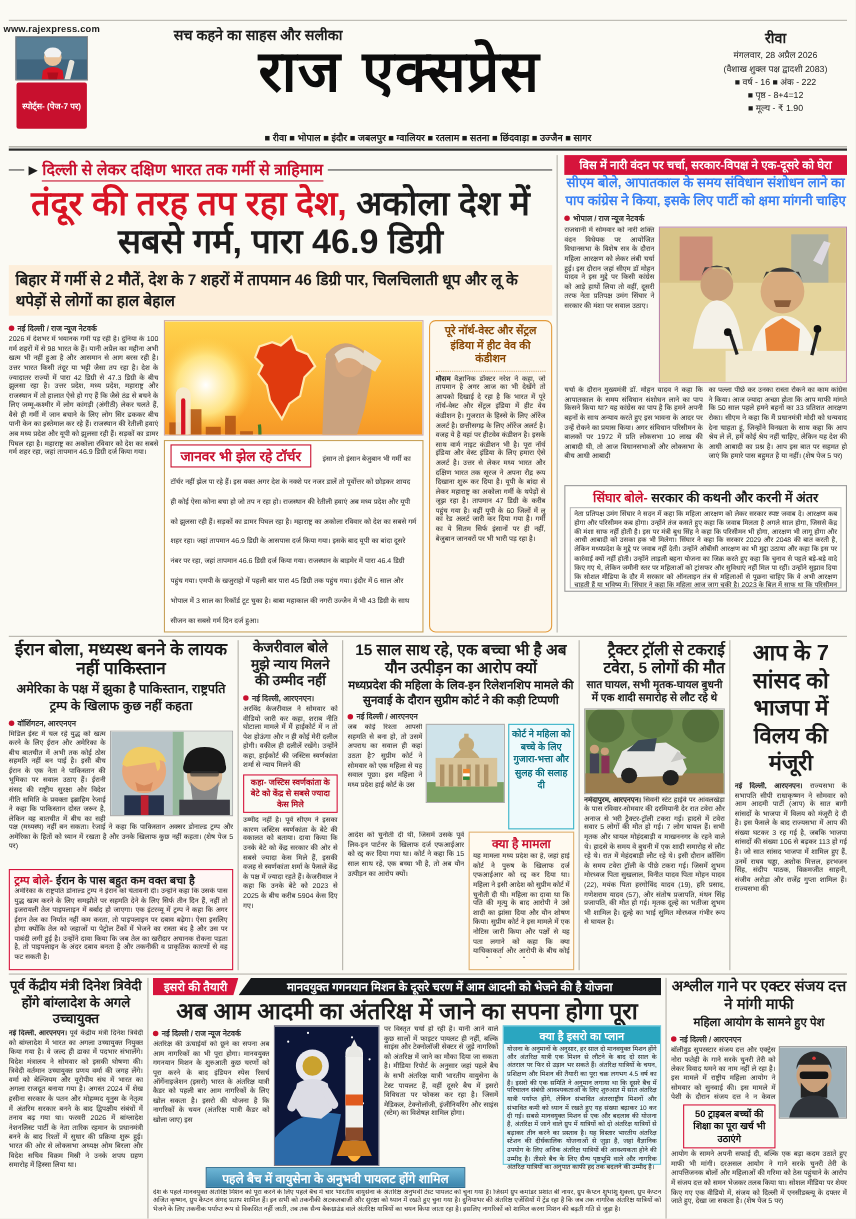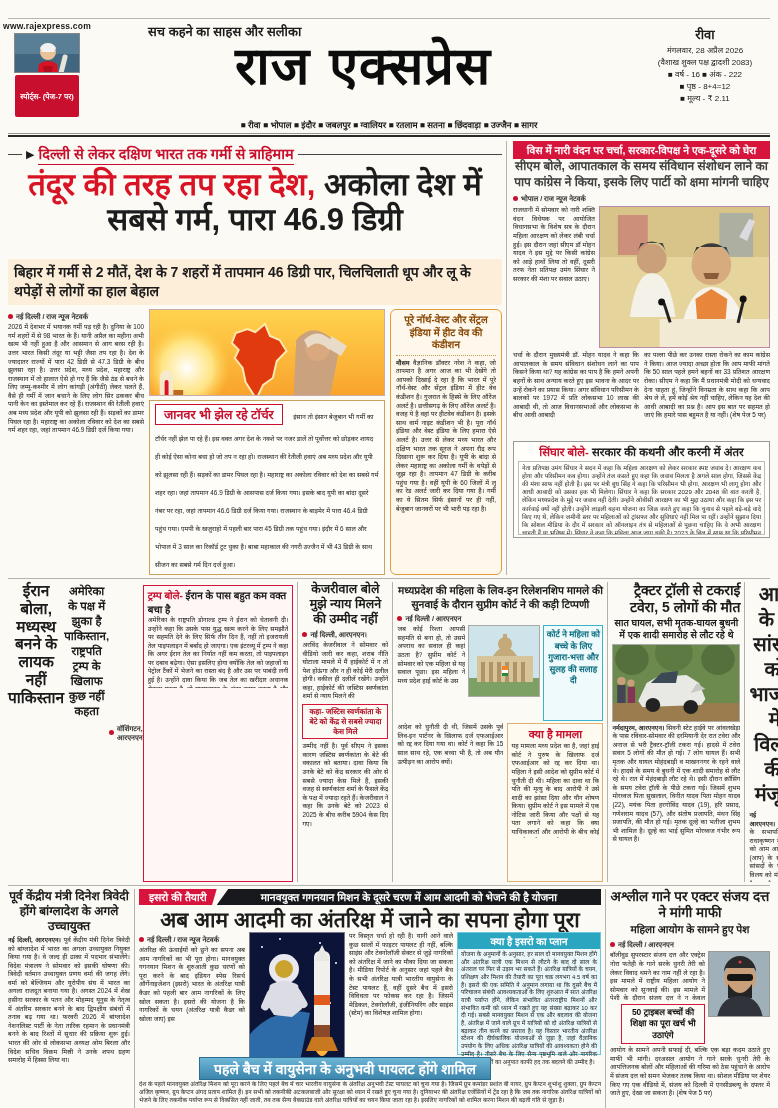--- a/index.html
+++ b/index.html
@@ -5,21 +5,21 @@
   * { margin:0; padding:0; box-sizing:border-box; }
   html,body { background:#e9e7e0; }
   .page {
     width:778px; height:1108px; margin:0 auto; background:#fbfaf4;
     font-family:"Liberation Sans","DejaVu Sans",sans-serif; color:#1c1c1c;
     position:relative; padding:4px 8px 0 8px; overflow:hidden;
   }
   .toprule { border-top:1px solid #b9b6ae; margin:14px 0 2px 0; }
 
   
-  .masthead { display:flex; gap:2px; height:96px; margin-top:2px; }
+  .masthead { display:flex; gap:12px; height:96px; margin-top:2px; }
   .mh-left { width:78px; display:flex; flex-direction:column; align-items:center; }
   .site-url { font-size:8.5px; font-weight:bold; letter-spacing:.2px; margin-bottom:2px; }
   .player-box { width:66px; height:62px; border:1px solid #888; overflow:hidden; background:#4a6f8c; }
   .sports-tag { margin-top:2px; background:#c8102e; color:#fff; font-weight:bold; font-size:7.5px; padding:16px 5px; border-radius:2px; white-space:nowrap; }
   .mh-center { flex:1; text-align:center; display:flex; flex-direction:column; justify-content:flex-start; }
   .tagline { font-size:13px; font-weight:bold; text-align:left; padding-left:60px; margin-top:1px; }
   .logo { font-size:52px; font-weight:900; line-height:1.02; letter-spacing:1px; color:#0c0c0c; font-family:"DejaVu Sans",sans-serif; }
   .mh-right { width:130px; text-align:center; font-size:8px; line-height:1.5; padding-top:4px; }
   .mh-city { font-size:13px; font-weight:bold; }
   .mh-right .row { white-space:nowrap; }
@@ -38,48 +38,48 @@
   
   .rowA { display:flex; height:434px; }
   .leadcol { flex:0 0 494px; display:flex; flex-direction:column; }
   .kicker { display:flex; align-items:center; gap:4px; margin:2px 0 1px 0; }
   .kicker .bar { flex:1; border-top:1.5px solid #444; }
   .kicker .bar.l { flex:0 0 14px; }
   .kicker-txt { font-size:14.5px; font-weight:bold; color:#c8102e; border-bottom:1.5px solid #c8102e; padding-bottom:1px; white-space:nowrap; }
   .kicker-arrow { color:#1c1c1c; font-size:11px; }
   .lead-head { text-align:center; font-weight:900; font-size:31px; line-height:1.12; margin:2px 0 4px 0; }
   .lead-head .red { color:#d81324; }
-  .lead-sub { background:#fdeeda; font-size:14px; font-weight:bold; line-height:1.35; padding:4px 6px; margin-bottom:4px;margin-top:18px; }
+  .lead-sub { background:#fdeeda; font-size:14px; font-weight:bold; line-height:1.35; padding:4px 6px; margin-bottom:4px; }
   .lead-content { display:flex; gap:5px; flex:1; min-height:0; }
   .lead-textcol { width:136px; flex:0 0 136px; display:flex; flex-direction:column; }
   .lead-mid { flex:1; display:flex; flex-direction:column; min-width:0; }
   .heat-img { height:160px; border:1px solid #caa; overflow:hidden; }
   .animals-box { border:1px solid #c8a25a; margin-top:4px; flex:1; padding:3px 5px; position:relative; background:#fffdf8; }
   .animals-label { display:inline-block; border:1.5px solid #c8102e; background:#fff; color:#c8102e; font-weight:900; font-size:12.5px; padding:1px 8px; margin:0 6px 2px 0; }
   .weather-box { flex:0 0 112px; border:1.5px solid #e39b3c; border-radius:6px; background:#fdf7ec; padding:4px 5px; }
   .weather-title { color:#8a4a06; font-weight:900; font-size:10px; text-align:center; line-height:1.25; border-bottom:1px dotted #c89a5a; padding-bottom:3px; margin-bottom:3px; }
 
   
   .asmcol { flex:1; display:flex; flex-direction:column; min-width:0; padding-left:2px; }
   .asm-banner { background:#d6143c; color:#fff; font-size:10.5px; font-weight:bold; text-align:center; padding:2px 2px; }
   .asm-head { font-size:22.5px; font-weight:900; line-height:1.12; text-align:center; margin:3px 0 2px 0; }
-  .asm-sub { font-size:12px; font-weight:bold; line-height:1.3; text-align:center; color:#404040; margin-bottom:1px; }
+  .asm-sub { font-size:12px; font-weight:bold; line-height:1.3; text-align:center; color:#3b82f6; margin-bottom:1px; }
   .asm-photo-row { display:flex; gap:4px; margin-top:1px; }
   .asm-side-txt { flex:0 0 82px; }
   .asm-photo { flex:1; height:142px; border:1px solid #b8a; overflow:hidden; }
   .asm-cols { display:flex; gap:5px; margin-top:3px; }
   .asm-cols > div { flex:1; }
   .singhar { border:1px solid #999; margin-top:4px; padding:2px 4px; background:#fffef9; }
   .singhar-head { font-size:11.5px; font-weight:900; text-align:center; }
   .singhar-head .red { color:#c8102e; }
   .singhar-body { border:1px solid #bbb; margin-top:2px; padding:2px 3px; font-size:6.2px; line-height:1.3; text-align:justify; height:74px; overflow:hidden; }
 
   
   .rowB { display:flex; height:300px; }
-  .col-iran { flex:0 0 204px; display:flex; flex-direction:row;justify-content:center; }
+  .col-iran { flex:0 0 204px; display:flex; flex-direction:column;justify-content:center; }
   .iran-head { font-size:15.5px; font-weight:900; text-align:center; line-height:1.15; }
   .iran-sub { font-size:11.5px; font-weight:bold; text-align:center; line-height:1.3; margin-top:2px; }
   .iran-photo { float:right; width:112px; height:78px; margin:0 0 2px 4px; border:1px solid #aaa; overflow:hidden; }
   .trump-box { border:1.5px solid #d6143c; margin-top:3px; padding:2px 4px; background:#fff7f5; }
   .trump-head { font-size:10px; font-weight:900; }
   .trump-head .red { color:#c8102e; }
   .col-kej { flex:0 0 86px; display:flex; flex-direction:column; }
   .kej-head { font-size:12.5px; font-weight:900; text-align:center; line-height:1.2; }
   .kej-box { border:1px solid #d6143c; color:#b00d22; font-size:7.5px; font-weight:900; text-align:center; padding:2px; margin:3px 0; line-height:1.3; }
   .col-15 { flex:0 0 206px; display:flex; flex-direction:column; }
@@ -109,21 +109,21 @@
   .isro-banner { flex:1; background:#17191c; color:#fff; font-weight:bold; font-size:10.5px; text-align:center; padding:1px 4px; clip-path:polygon(3% 0,100% 0,100% 100%,0 100%); }
   .isro-head { font-size:21px; font-weight:900; text-align:center; line-height:1.1; margin:3px 0 1px 0; }
   .isro-mid { display:flex; gap:4px; flex:1; min-height:0; }
   .isro-c1 { flex:0 0 106px; }
   .astro-img { flex:0 0 96px; height:128px; border:1px solid #778; overflow:hidden; }
   .isro-c2 { flex:0 0 104px; }
   .plan-box { flex:1; border:1px solid #6cc7da; background:#eaf8fb; }
   .plan-head { background:#2aa6c0; color:#fff; font-weight:900; font-size:10px; text-align:center; padding:1px 0; }
   .plan-body { padding:2px 3px; font-size:5.9px; line-height:1.3; text-align:justify; height:158px; overflow:hidden; }
   .pilot-sec { margin-top:2px; }
-  .pilot-banner { display:inline-block; background:linear-gradient(#6db6d6,#3c85ac); color:#fff; font-weight:900; font-size:14px; padding:1px 14px; border:1px solid #2c6c90; margin-left:60px; }
+  .pilot-banner { display:inline-block; background:linear-gradient(#6db6d6,#3c85ac); color:#fff; font-weight:900; font-size:11px; padding:1px 14px; border:1px solid #2c6c90; margin-left:48px; }
   .pilot-body { font-size:6px; line-height:1.3; text-align:justify; margin-top:1px; height:42px; overflow:hidden; }
   .col-dutt { flex:1; display:flex; flex-direction:column; }
   .dutt-head { font-size:13.5px; font-weight:900; text-align:center; line-height:1.2; }
   .dutt-sub { font-size:10.5px; font-weight:bold; text-align:center; margin:1px 0; }
   .dutt-photo { float:right; width:62px; height:66px; border:1px solid #999; overflow:hidden; margin:0 0 2px 3px; }
   .dutt-box { float:right; width:84px; border:1px solid #d6143c; color:#111; font-weight:900; font-size:8.5px; text-align:center; padding:2px; margin:1px 0 2px 3px; line-height:1.35; }
 </style>
 </head>
 <body>
 
@@ -151,21 +151,21 @@
     <div class="mh-center">
       <div class="tagline">सच कहने का साहस और सलीका</div>
       <div class="logo">राज एक्सप्रेस</div>
     </div>
     <div class="mh-right">
       <div class="mh-city">रीवा</div>
       <div class="row">मंगलवार, 28 अप्रैल 2026</div>
       <div class="row">(वैशाख शुक्ल पक्ष द्वादशी 2083)</div>
       <div class="row">■ वर्ष - 16  ■ अंक - 222</div>
       <div class="row">■ पृष्ठ - 8+4=12</div>
-      <div class="row">■ मूल्य - ₹ 2.11</div>
+      <div class="row">■ मूल्य - ₹ 1.90</div>
     </div>
   </div>
   <div class="cities">■ रीवा ■ भोपाल ■ इंदौर ■ जबलपुर ■ ग्वालियर ■ रतलाम ■ सतना ■ छिंदवाड़ा ■ उज्जैन ■ सागर</div>
   <div class="mastrule"></div>
 
   <div class="rowA">
 
     <div class="leadcol">
       <div class="kicker">
         <span class="bar l"></span>
@@ -344,20 +344,21 @@
         <span>नई दिल्ली, आरएनएन।</span>
       </div>
       <div class="body-txt">अरविंद केजरीवाल ने सोमवार को वीडियो जारी कर कहा, शराब नीति घोटाला मामले में मैं हाईकोर्ट में न तो पेश होऊंगा और न ही कोई मेरी दलील होगी। वकील ही दलीलें रखेंगे। उन्होंने कहा, हाईकोर्ट की जस्टिस स्वर्णकांता शर्मा से न्याय मिलने की</div>
       <div class="kej-box">कहा- जस्टिस स्वर्णकांता के बेटे को केंद्र से सबसे ज्यादा केस मिले</div>
       <div class="body-txt" style="flex:1">उम्मीद नहीं है। पूर्व सीएम ने इसका कारण जस्टिस स्वर्णकांता के बेटे की वकालत को बताया। दावा किया कि उनके बेटे को केंद्र सरकार की ओर से सबसे ज्यादा केस मिले हैं, इसकी वजह से स्वर्णकांता शर्मा के फैसले केंद्र के पक्ष में ज्यादा रहते हैं। केजरीवाल ने कहा कि उनके बेटे को 2023 से 2025 के बीच करीब 5904 केस दिए गए।</div>
     </div>
 
     <div class="vdiv"></div>
 
     <div class="col-15">
+      <div class="f15-head">15 साल साथ रहे, एक बच्चा भी है अब यौन उत्पीड़न का आरोप क्यों</div>
       <div class="f15-sub">मध्यप्रदेश की महिला के लिव-इन रिलेशनशिप मामले की सुनवाई के दौरान सुप्रीम कोर्ट ने की कड़ी टिप्पणी</div>
       <div class="byline">
         <span class="dot"></span>
         <span>नई दिल्ली / आरएनएन</span>
       </div>
       <div class="f15-mid">
         <div class="f15-body body-txt" style="height:96px">जब कोई रिश्ता आपसी सहमति से बना हो, तो उसमें अपराध का सवाल ही कहां उठता है? सुप्रीम कोर्ट ने सोमवार को एक महिला से यह सवाल पूछा। इस महिला ने मध्य प्रदेश हाई कोर्ट के उस</div>
         <div class="sc-photo">
           <svg width="72" height="72" viewBox="0 0 72 72">
             <rect width="72" height="72" fill="#cfe3ea"></rect>

